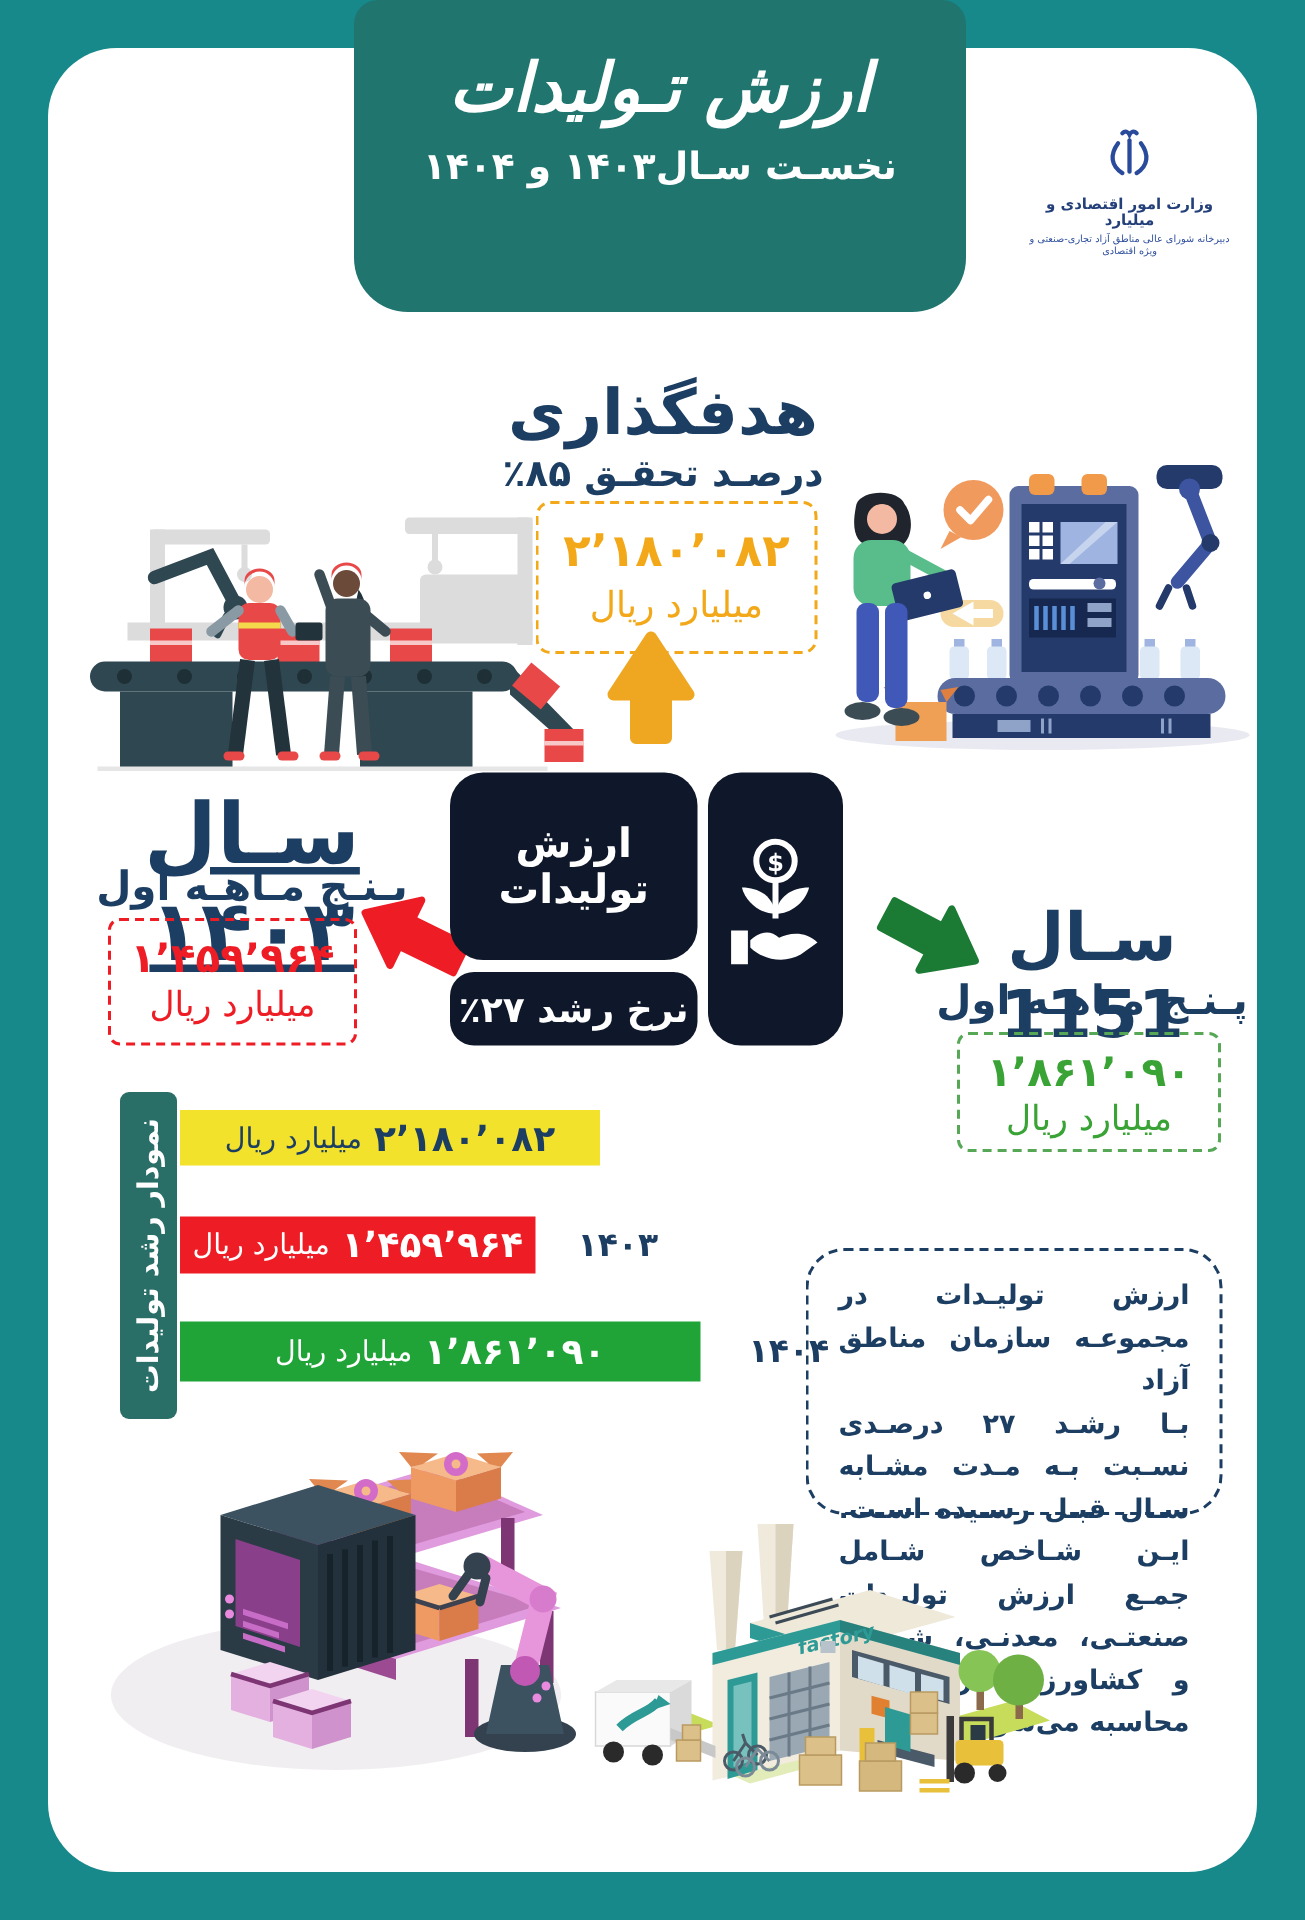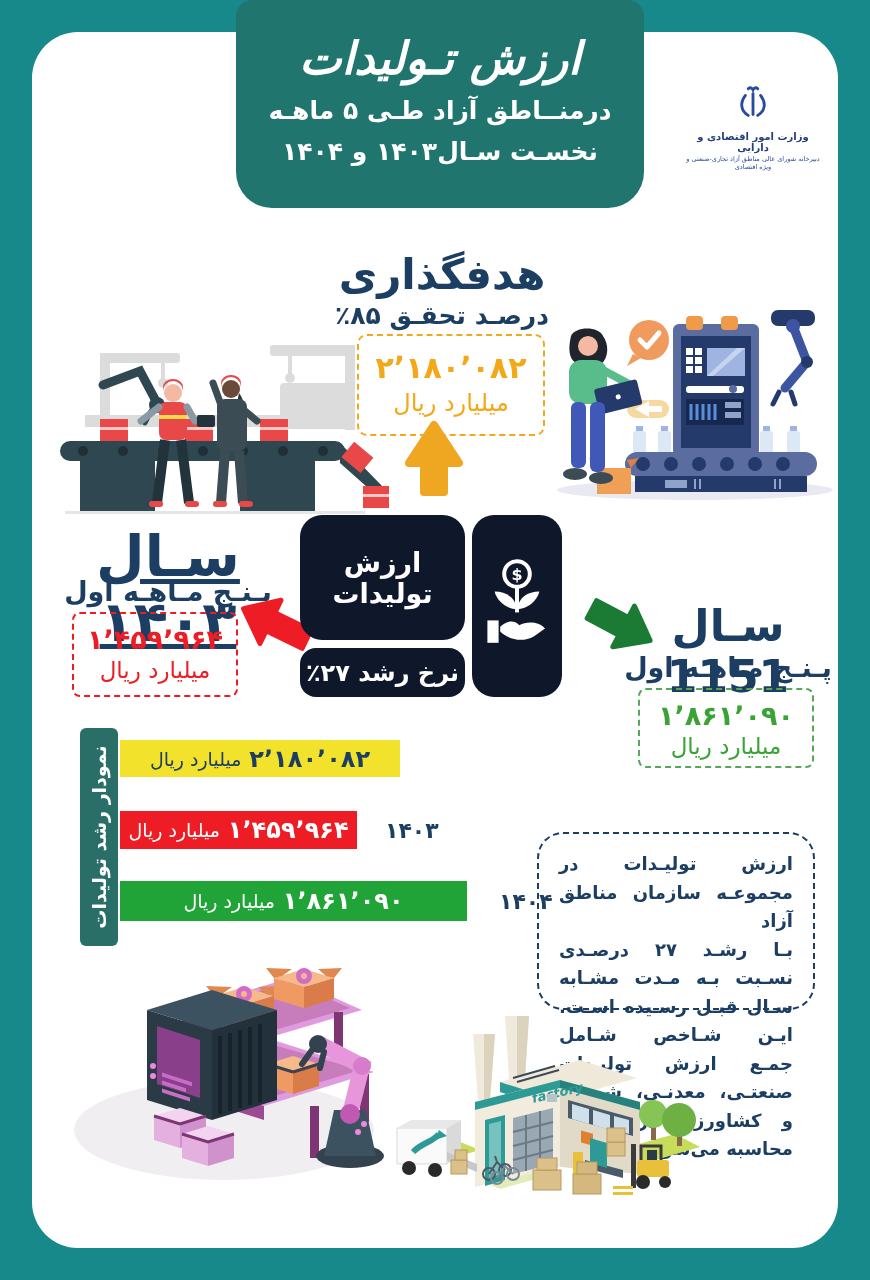--- a/index.html
+++ b/index.html
@@ -79,34 +79,33 @@
     text-align:justify;text-align-last:justify;}
   .note-line:last-child{text-align-last:right;}
 </style>
 </head>
 <body>
 
 <div class="card"></div>
 
 <div class="header-box fa">
   <div class="header-title">ارزش تـولیدات</div>
-  <div class="header-sub">درمنــاطق آزاد طـی ۵ ماهـه</div>
   <div class="header-sub">نخسـت سـال۱۴۰۳ و ۱۴۰۴</div>
 </div>
 
 <div class="logo">
   <svg width="38" height="40" viewBox="0 0 40 42">
     <g fill="none" stroke="#2A4B9B" stroke-width="3" stroke-linecap="round">
       <path d="M20 10 L20 32"></path>
       <path d="M12 12 C6 20 7 28 15 33"></path>
       <path d="M28 12 C34 20 33 28 25 33"></path>
       <path d="M15 5 C17 3 19 4 20 6 C21 4 23 3 25 5"></path>
     </g>
   </svg>
-  <div class="logo-ministry fa">وزارت امور اقتصادی و دارایی</div>
+  <div class="logo-ministry fa">وزارت امور اقتصادی و میلیارد</div>
   <div class="logo-secretariat fa">دبیرخانه شورای عالی مناطق آزاد تجاری-صنعتی و ویژه اقتصادی</div>
 </div>
 
 <div class="target-title fa">هدفگذاری</div>
 <div class="target-sub fa">درصـد تحقـق ۸۵٪</div>
 <div class="target-box fa">
   <div class="target-value">۲٬۱۸۰٬۰۸۲</div>
   <div class="target-unit">میلیارد ریال</div>
 </div>
 

